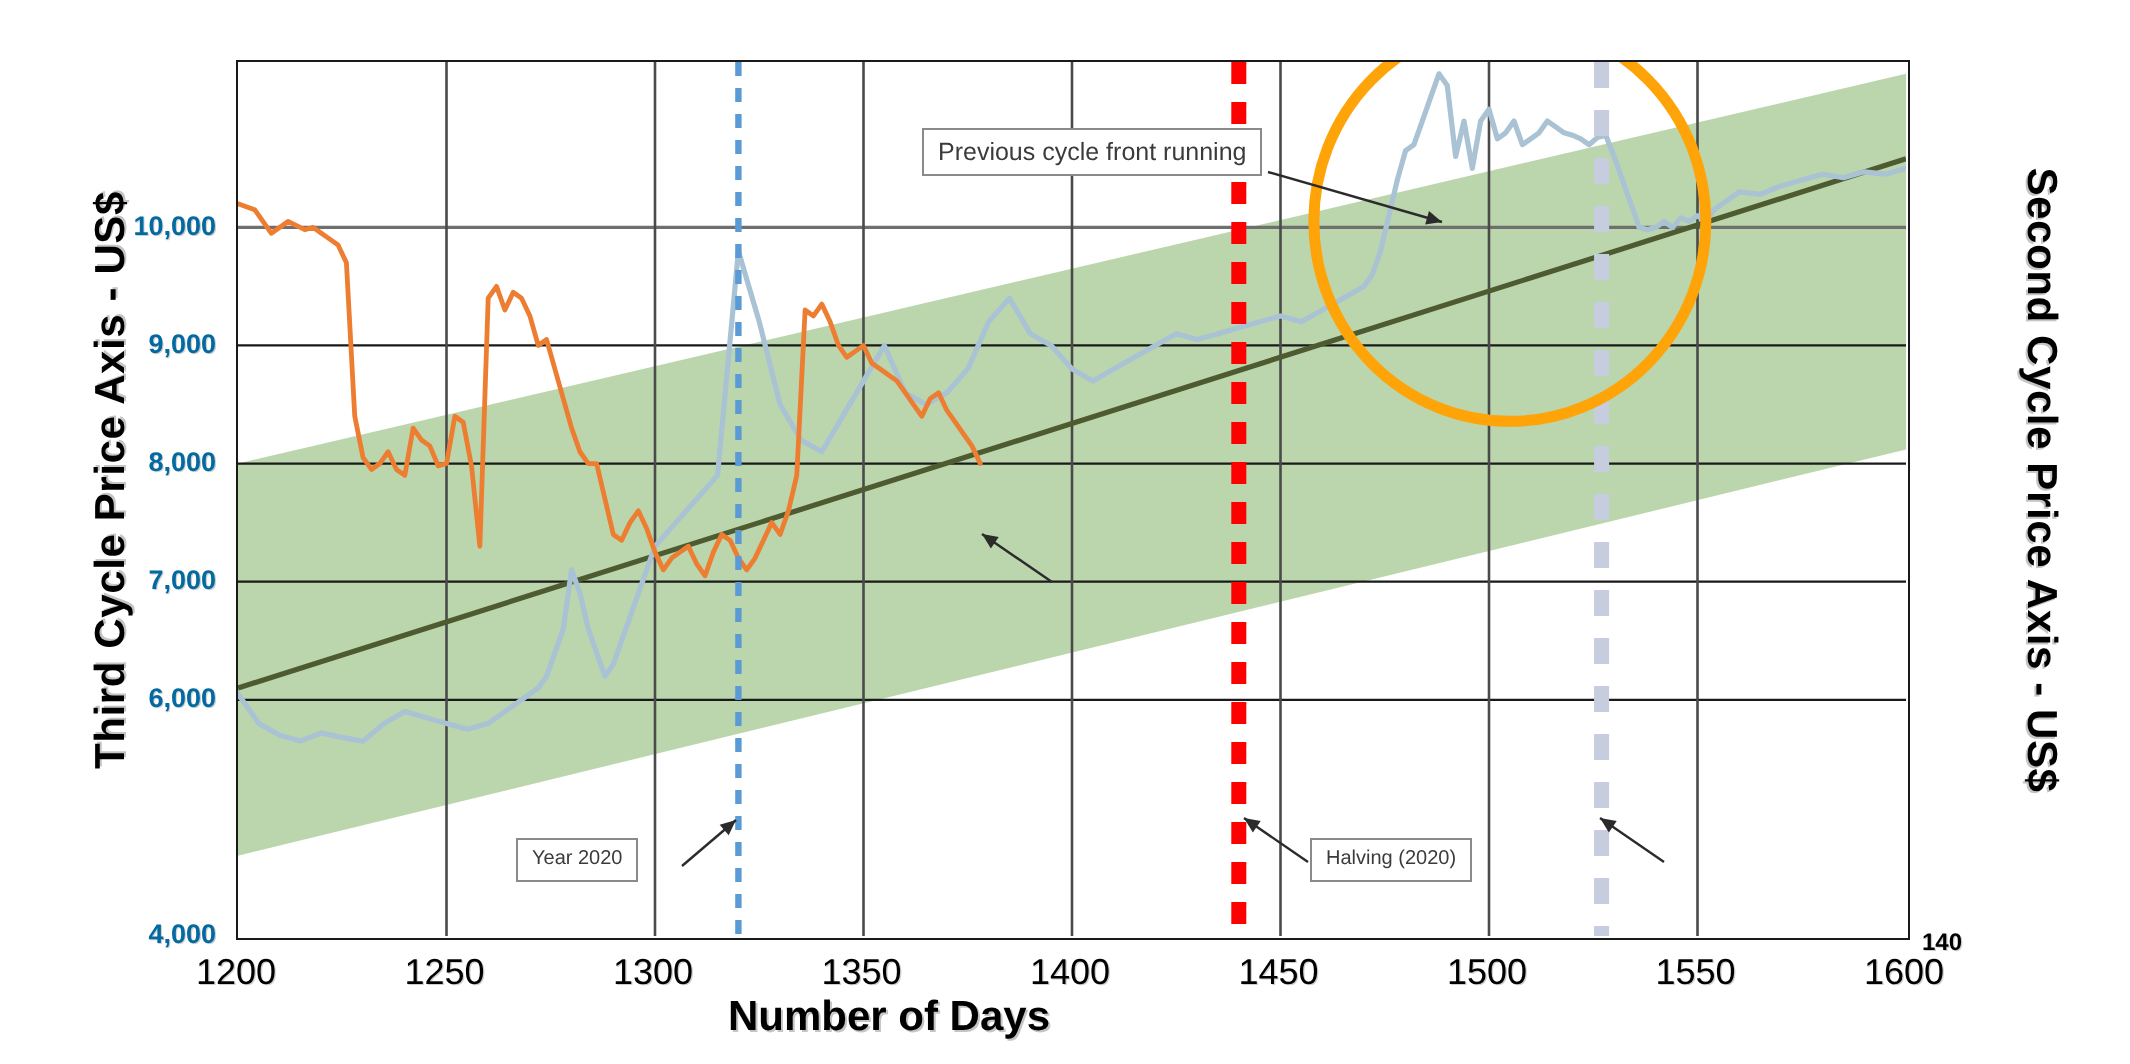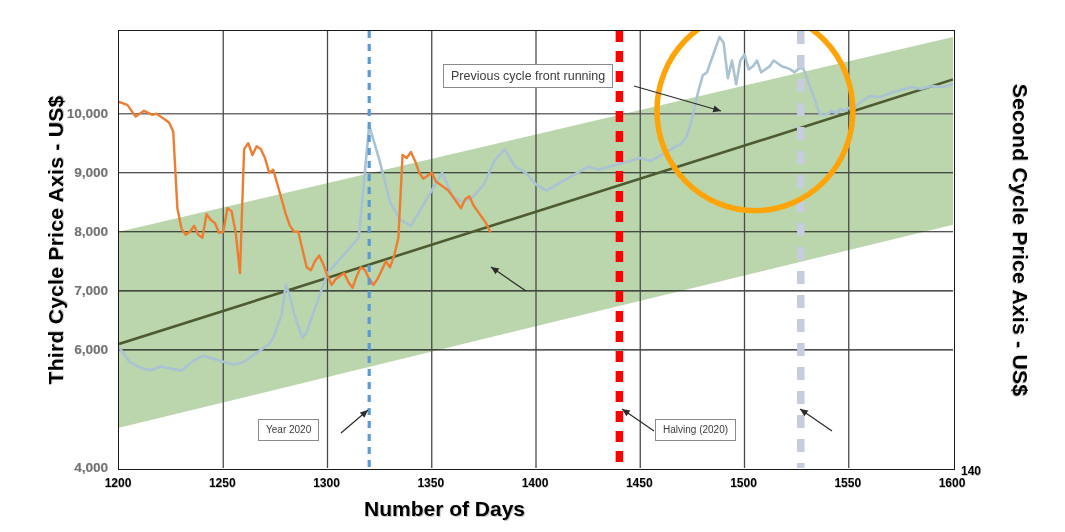--- a/index.html
+++ b/index.html
@@ -25,34 +25,34 @@
     font-size:21px;font-weight:bold;color:#000;
     text-shadow:1px 1px 0 rgba(150,150,150,.55);
     font-family:"Liberation Sans",sans-serif;
   }
 
   
   #plot{position:absolute;left:118px;top:30px;width:837px;height:440px;
         background:#fff;box-sizing:border-box;border:1.5px solid #1a1a1a;}
   #plotsvg{position:absolute;left:0;top:0;}
   .ytick-wrap{position:absolute;left:0;top:0;width:113px;height:532px;}
-  .ytick-i{position:absolute;right:5px;font-size:13.5px;font-weight:bold;color:#737373;
+  .ytick-i{position:absolute;right:5px;font-size:13.5px;font-weight:bold;color:#0369a1;
            white-space:nowrap;transform:translateY(-50%);
            text-shadow:.6px .6px 0 rgba(160,160,160,.5);}
-  .xtick{position:absolute;font-size:12px;font-weight:bold;color:#000;
+  .xtick{position:absolute;font-size:18px;font-weight:normal;color:#000;
          white-space:nowrap;transform:translateX(-50%);top:476px;
          text-shadow:.6px .6px 0 rgba(160,160,160,.5);}
   #rtick{position:absolute;left:961px;top:464px;font-size:12px;font-weight:bold;color:#000;
          text-shadow:.6px .6px 0 rgba(160,160,160,.5);}
 
   
   .callout{position:absolute;background:#fff;border:1px solid #8a8a8a;
            font-size:10px;color:#3b3b3b;padding:4px 7px;white-space:nowrap;
            font-family:"Liberation Sans",sans-serif;line-height:1.15;}
-  #c-front{left:443px;top:64px;font-size:12.5px;}
+  #c-front{left:461px;top:64px;font-size:12.5px;}
   #c-year{left:258px;top:419px;}
   #c-halv20{left:655px;top:419px;}
   #c-halv16{left:833px;top:419px;}
   #c-here{left:504px;top:287px;border:1px solid #cfcfcf;color:#1f3864;
           font-weight:bold;font-size:15px;padding:4px 9px;}
 </style>
 </head>
 <body>
 
 <div id="root">

